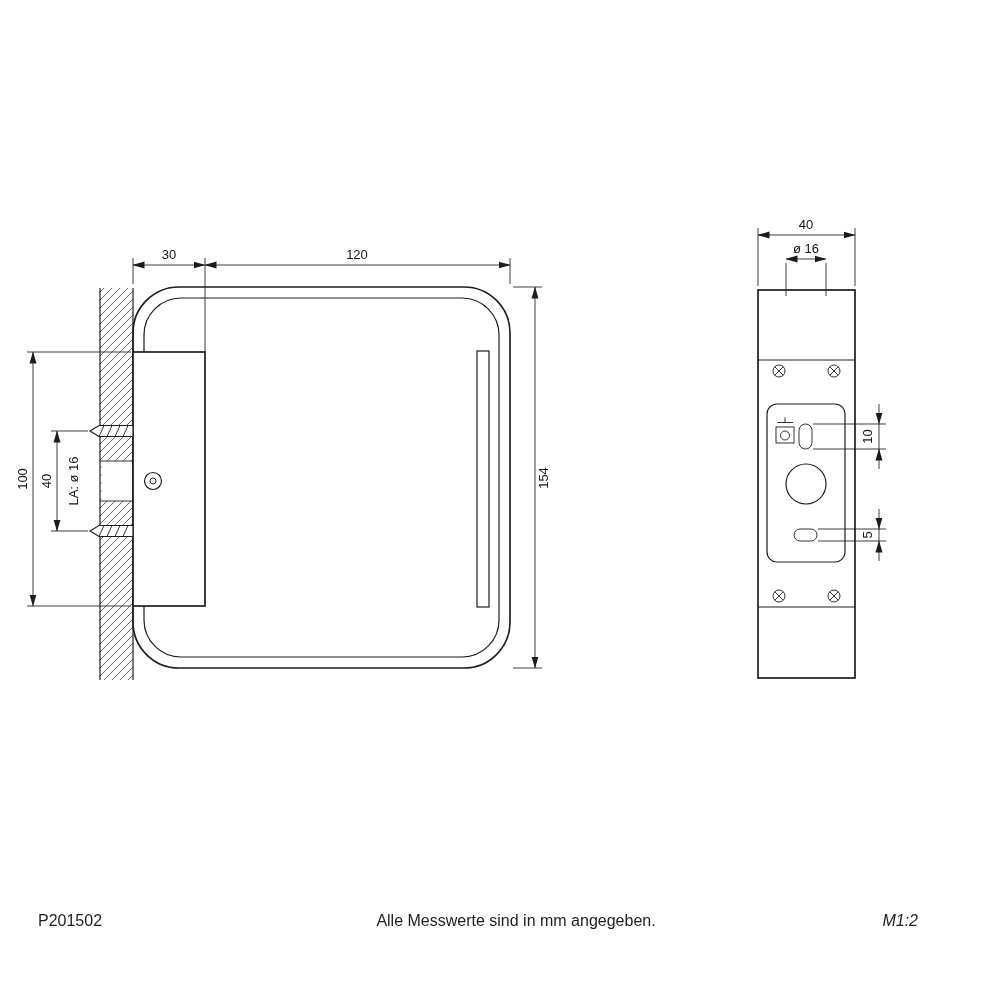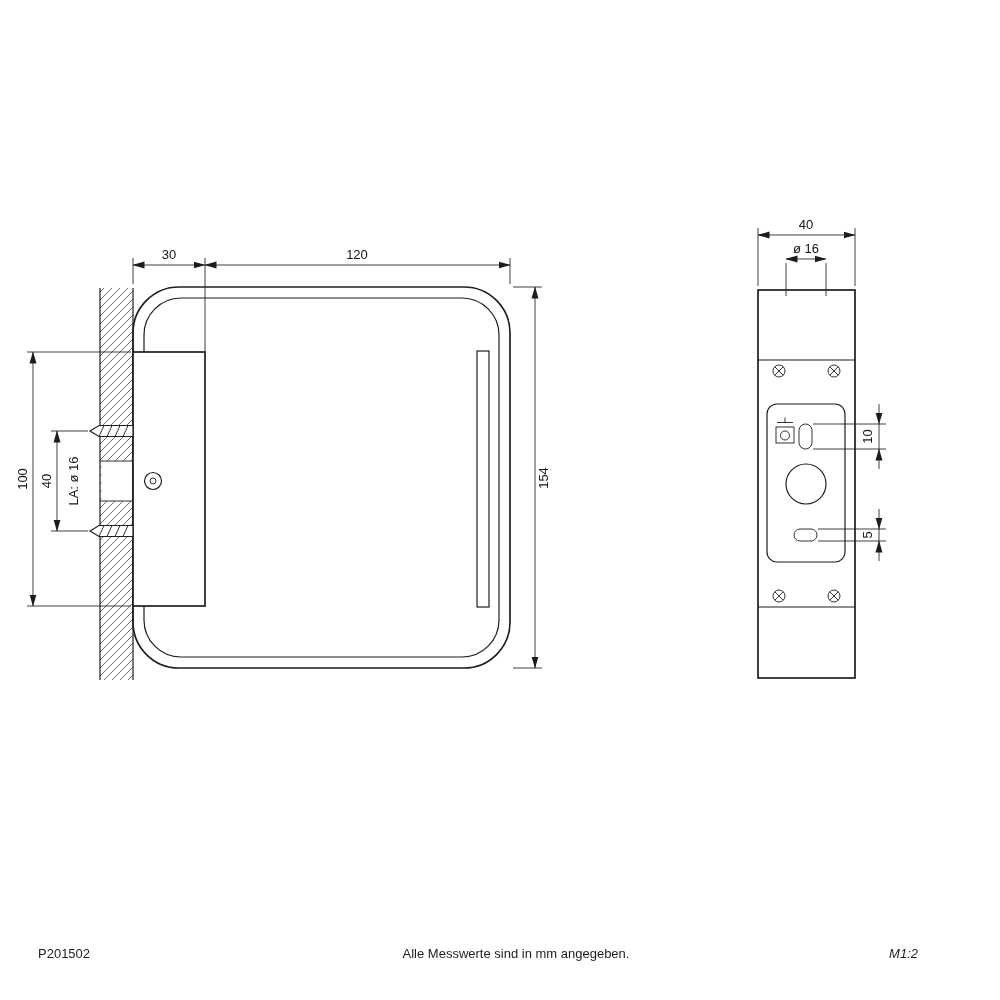--- a/index.html
+++ b/index.html
@@ -11,21 +11,21 @@
   .obj  { fill:none; stroke:#1e1e1e; stroke-width:1.7; }
   .mid  { fill:none; stroke:#1e1e1e; stroke-width:1.2; }
   .thin { fill:none; stroke:#1e1e1e; stroke-width:0.9; }
   .ext  { fill:none; stroke:#1e1e1e; stroke-width:0.85; }
   .dim  { fill:none; stroke:#1e1e1e; stroke-width:0.85; }
   .arrows    { marker-start:url(#arr); marker-end:url(#arr); }
   .arrow-end { marker-end:url(#arr); }
   .wfill { fill:#ffffff; }
   .dimtxt { font-family:"Liberation Sans",sans-serif; font-size:13px; fill:#141414; text-anchor:middle; }
 
-  .footer span, .footer div { position:absolute; top:946px; font-size:13px; color:#1e1e1e; }
+  .footer span, .footer div { position:absolute; top:912px; font-size:16px; color:#1e1e1e; }
   #f-left   { left:38px; }
   #f-center { left:0; width:100%; text-align:center;margin-left:16px; }
   #f-right  { right:82px;font-style:italic; }
 </style>
 </head>
 <body>
 
 <div class="sheet">
 
 <svg width="1000" height="1000" viewBox="0 0 1000 1000">

